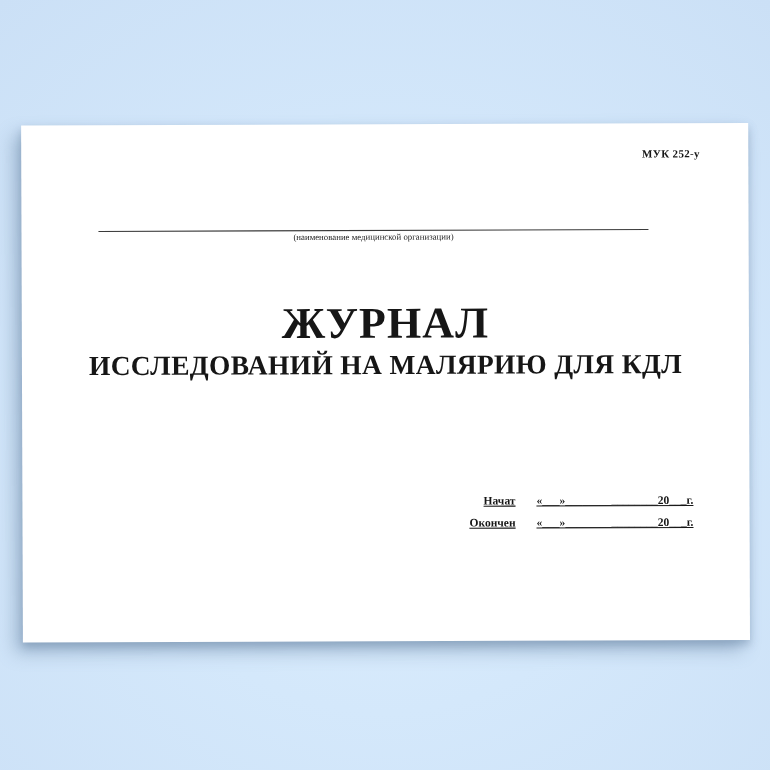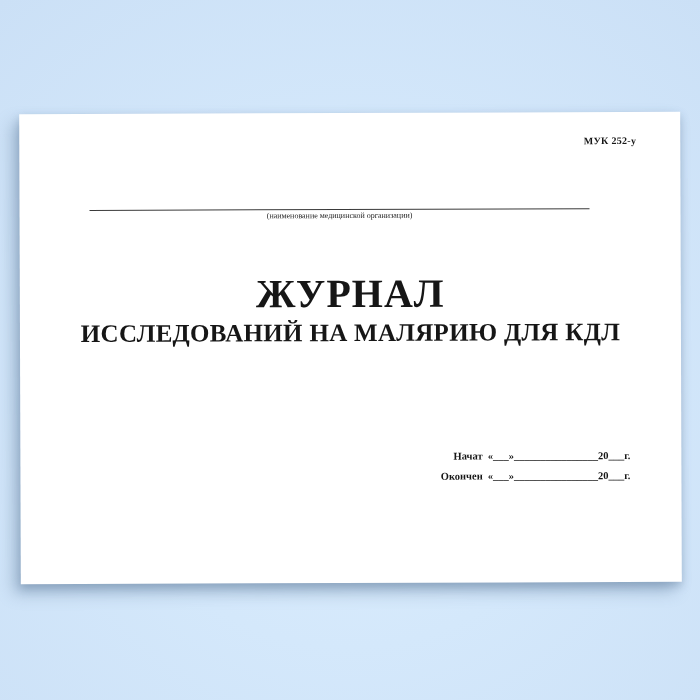--- a/index.html
+++ b/index.html
@@ -79,25 +79,26 @@
   }
   .dates {
     position: absolute;
     top: 338px;
     right: 51px;
   }
   .date-row {
     display: flex;
     justify-content: flex-end;
     align-items: baseline;
-    gap: 5px;
+    gap: 19px;
     font-size: 10.5px;
     font-weight: bold;
     margin-bottom: 9px;
     white-space: nowrap;
+    text-decoration: underline;
   }
 </style>
 </head>
 <body>
 
 <div class="scene">
   <div class="sheet">
 
     <div class="doc-code">МУК 252-у</div>
 

